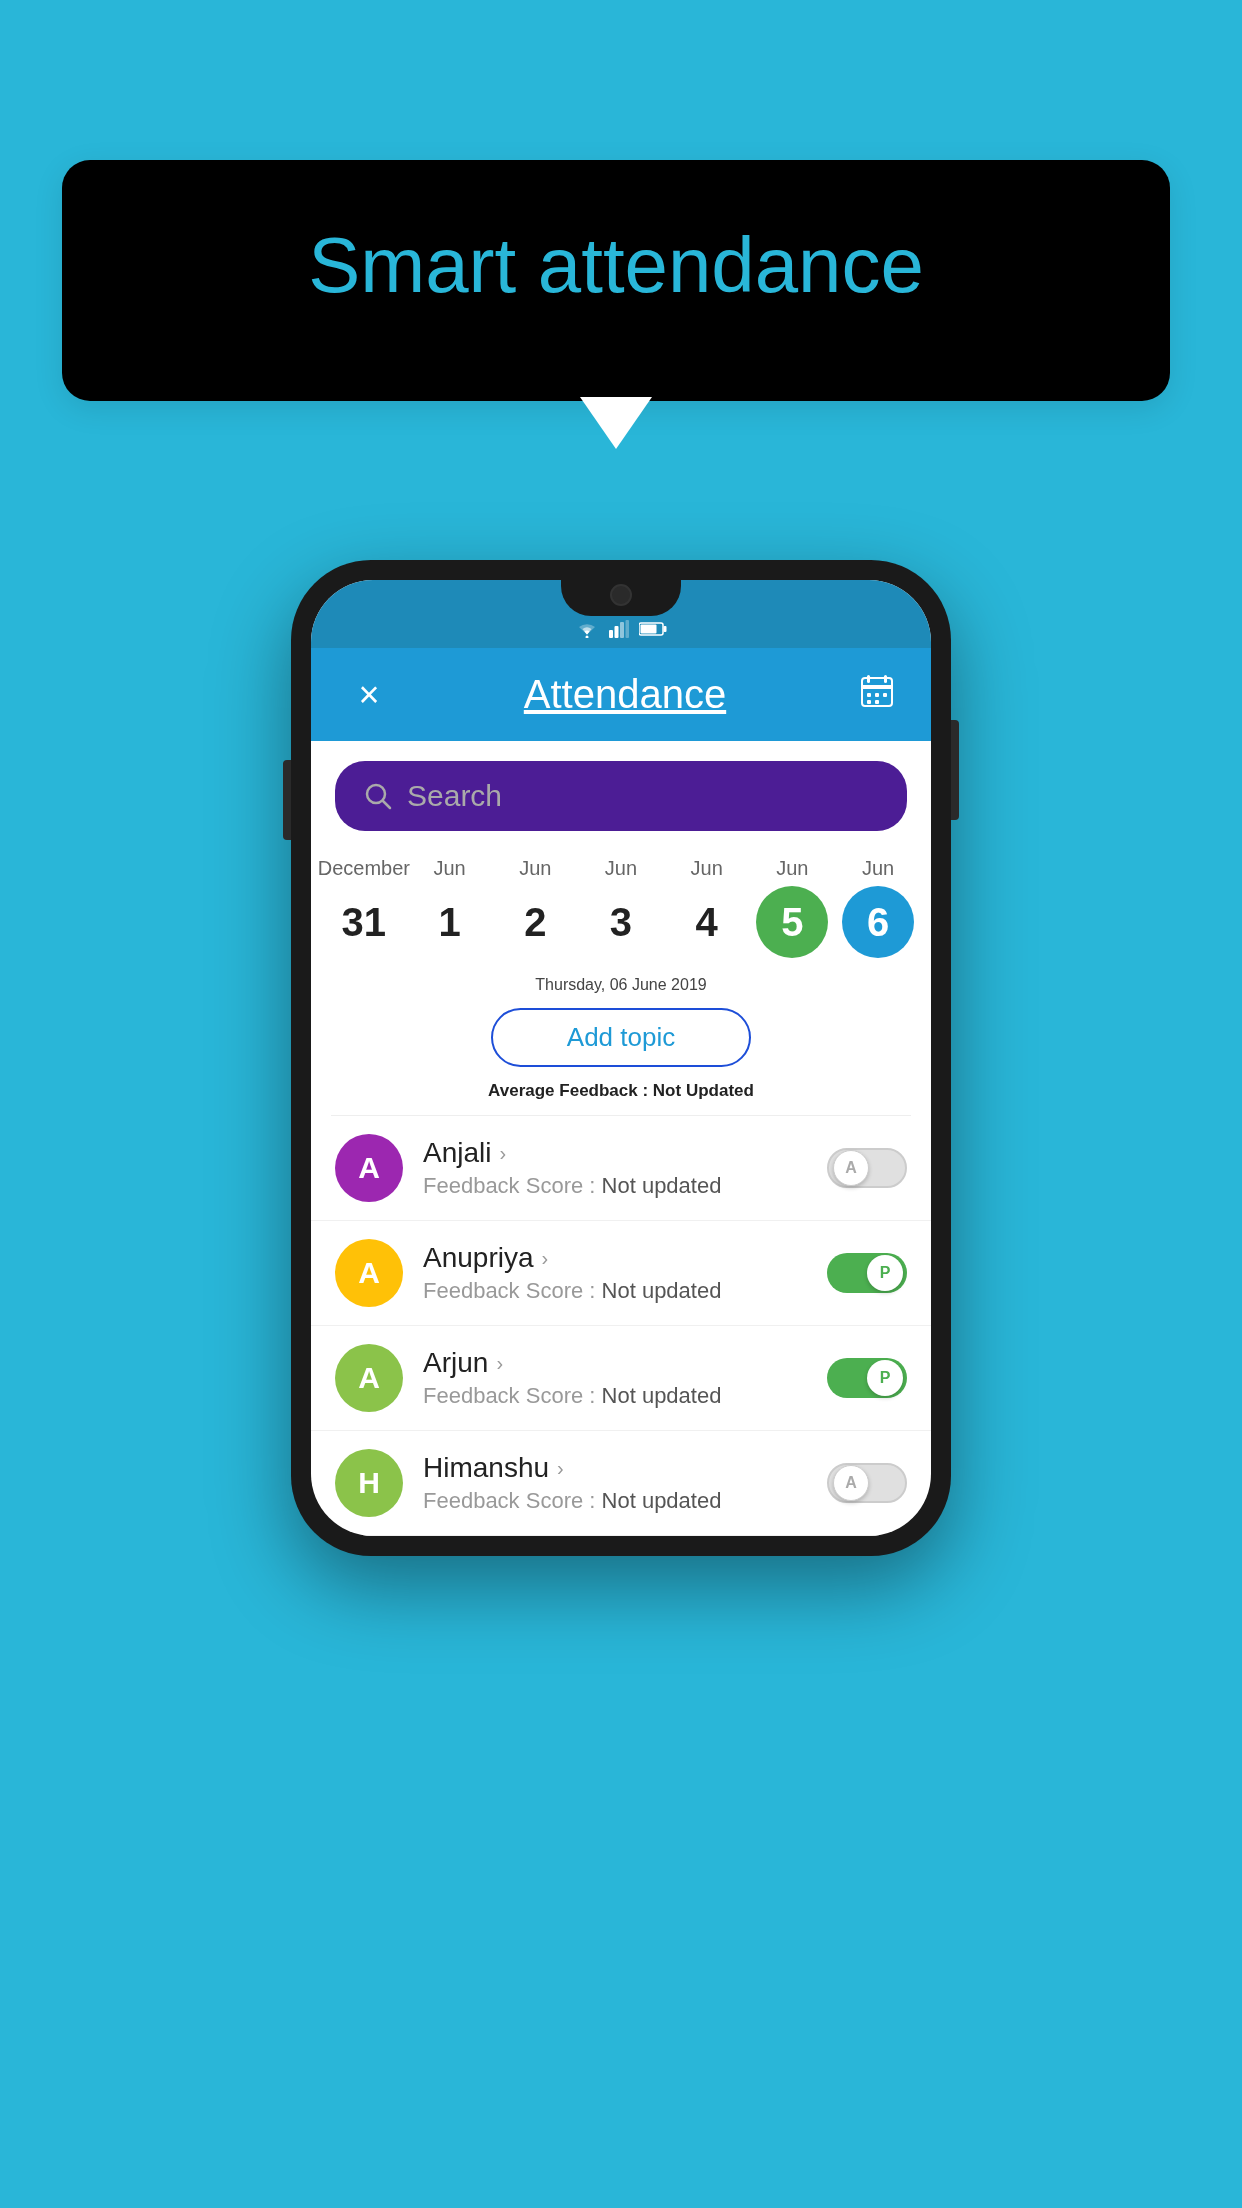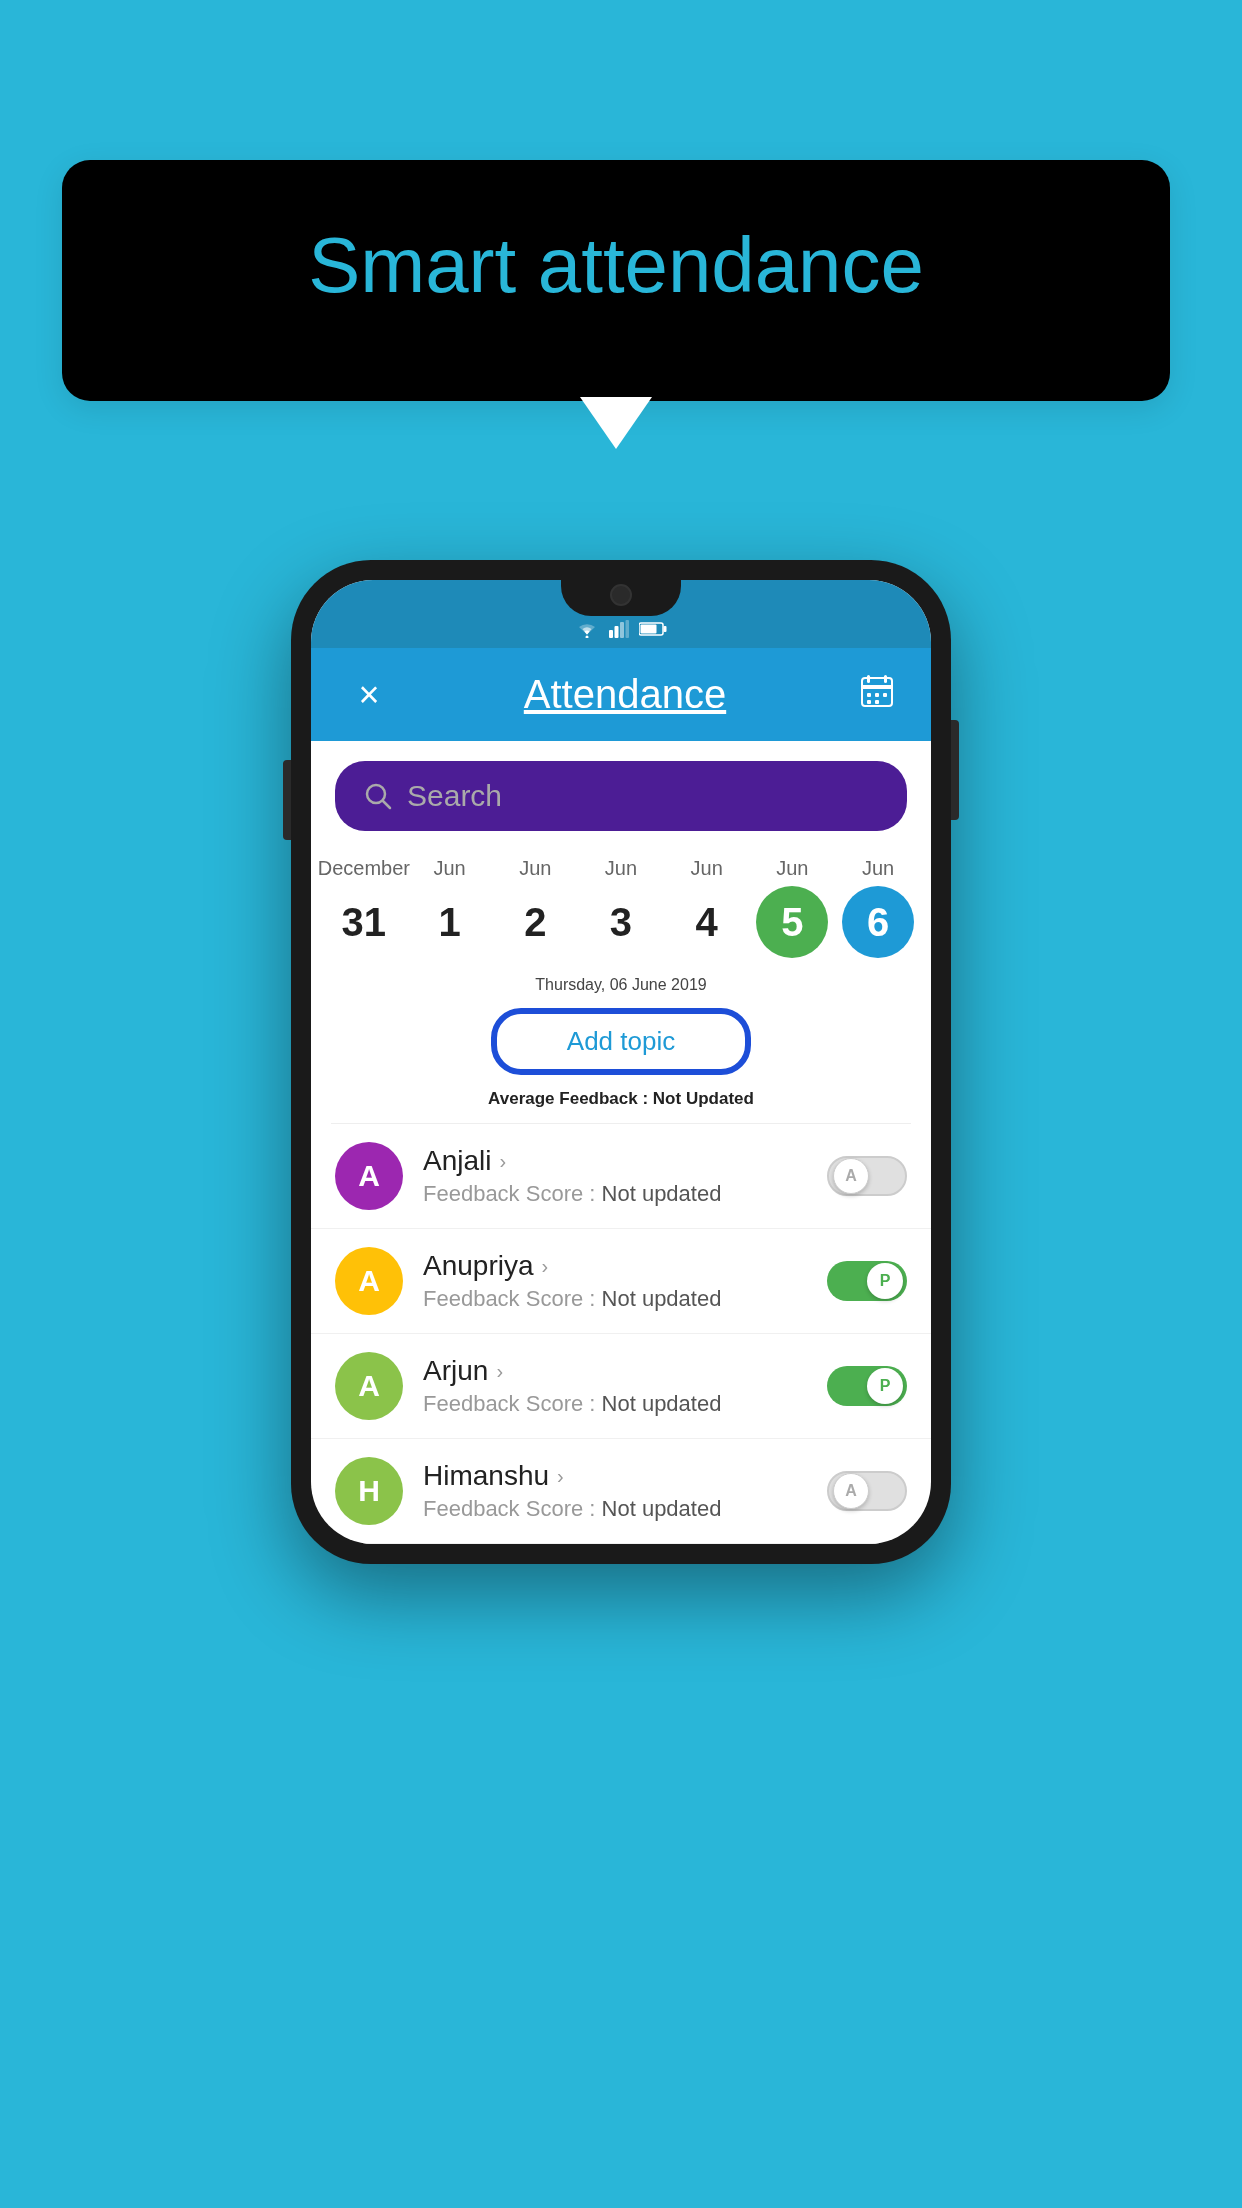--- a/index.html
+++ b/index.html
@@ -238,21 +238,21 @@
       text-align: center;
       font-size: 16px;
       color: #444;
       margin: 18px 0 14px;
     }
 
     
     .add-topic-btn {
       display: block;
       margin: 0 auto 14px;
-      border: 6px solid #1d4ed8;
+      border: 2px solid #1d4ed8;
       background: white;
       border-radius: 30px;
       padding: 12px 44px;
       font-size: 26px;
       color: #1e9ad6;
       text-align: center;
       width: 260px;
     }
 
     

